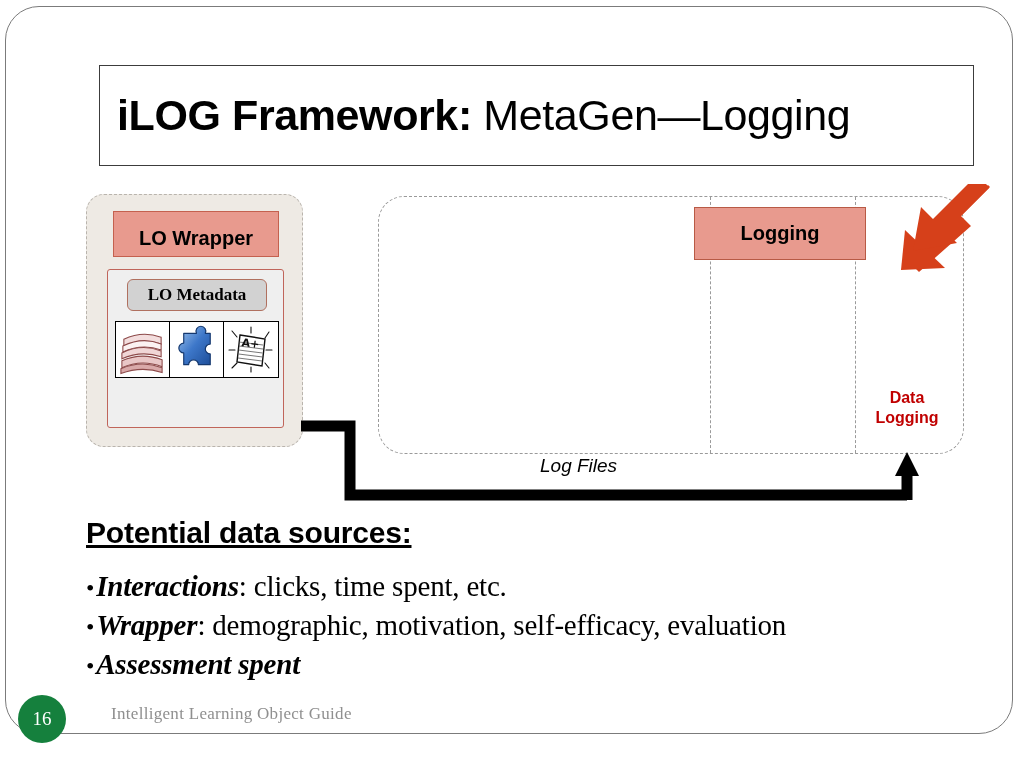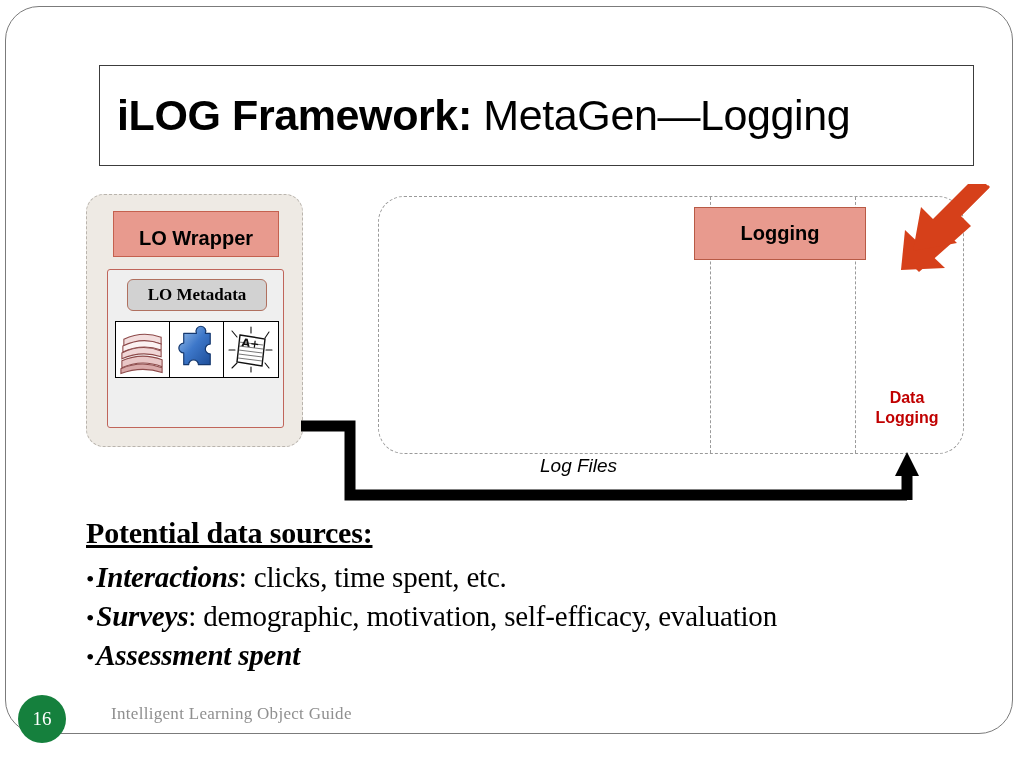--- a/index.html
+++ b/index.html
@@ -256,27 +256,27 @@
   }
 
   
   #content-list {
     position: absolute;
     left: 86px;
     top: 516px;
     width: 880px;
   }
   #content-heading {
-    font-family: Liberation Serif, serif;
+    font-family: Liberation Sans, sans-serif;
     font-weight: bold;
     font-size: 30px;
     color: #000000;
     text-decoration: underline;
     display: inline-block;
-    margin: 0 0 5px 0;
+    margin: 0 0 14px 0;
     letter-spacing: -0.2px;
   }
   .bullet-row {
     display: flex;
     align-items: baseline;
     font-family: "Liberation Serif", serif;
     font-size: 29px;
     color: #000000;
     margin-top: 6px;
     letter-spacing: -0.2px;
@@ -452,21 +452,21 @@
     <div id="content-heading">Potential data sources:</div>
 
     <div class="bullet-row">
       <span class="bullet-dot">•</span>
       <span class="bullet-lead">Interactions</span>
       <span class="bullet-rest">: clicks, time spent, etc.</span>
     </div>
 
     <div class="bullet-row">
       <span class="bullet-dot">•</span>
-      <span class="bullet-lead">Surveys</span>
+      <span class="bullet-lead">Wrapper</span>
       <span class="bullet-rest">: demographic, motivation, self-efficacy, evaluation</span>
     </div>
 
     <div class="bullet-row">
       <span class="bullet-dot">•</span>
       <span class="bullet-lead">Assessment spent</span>
       <span class="bullet-rest"></span>
     </div>
   </div>
 

